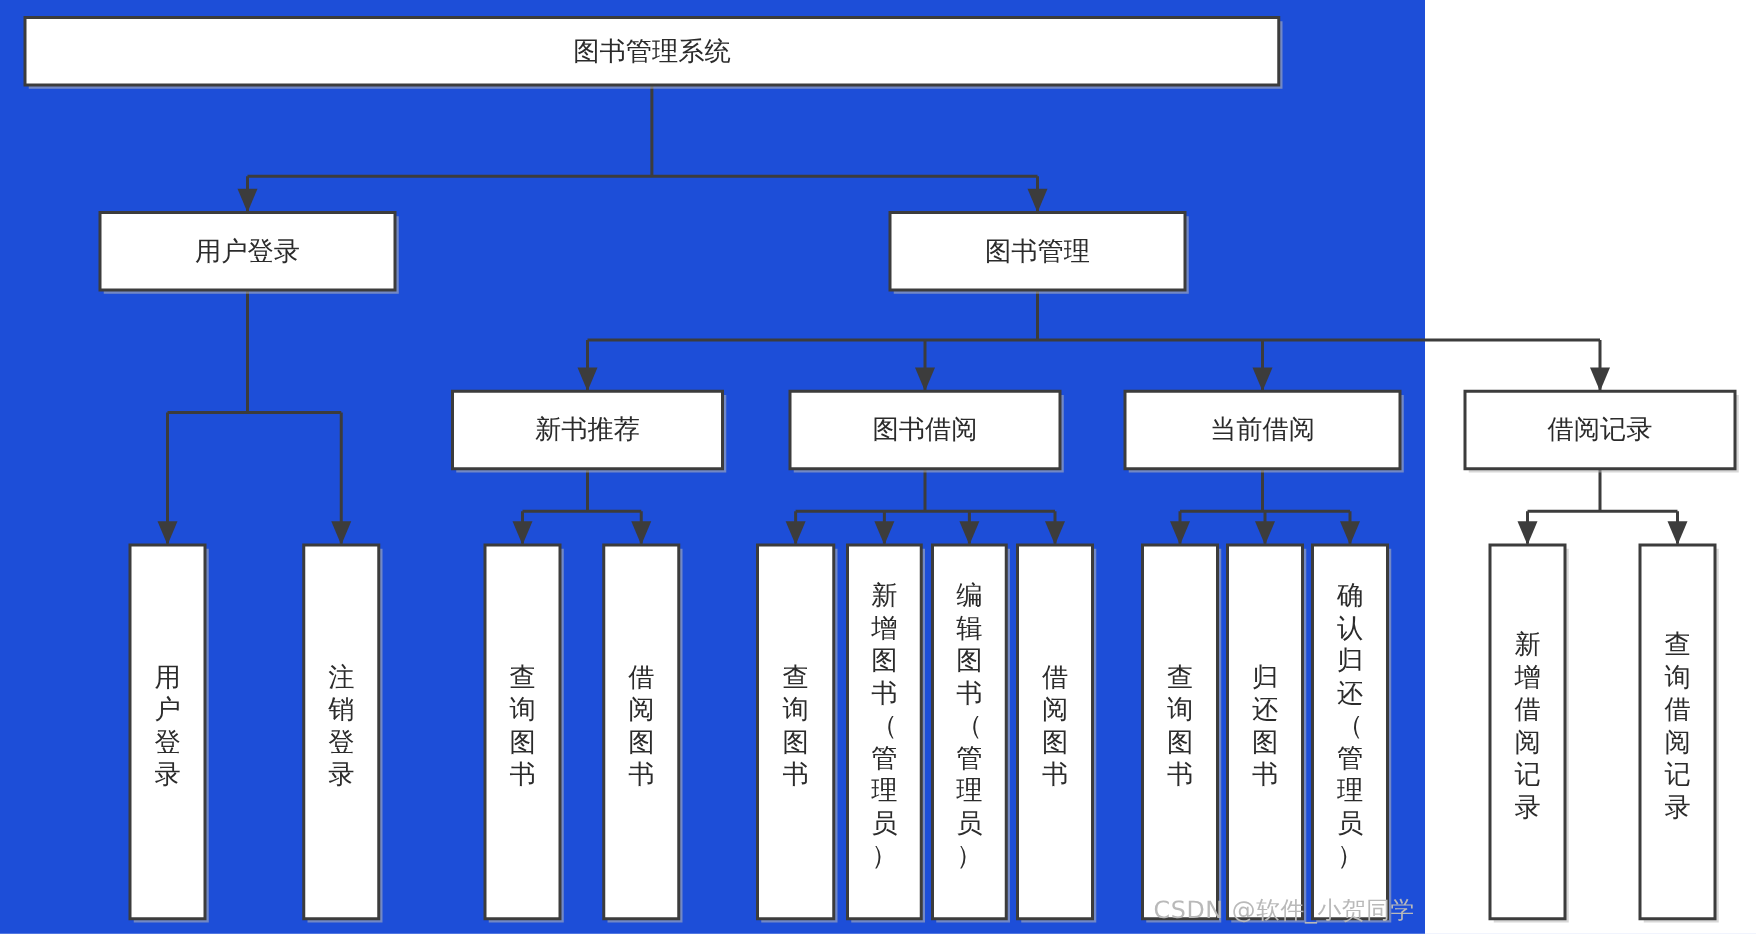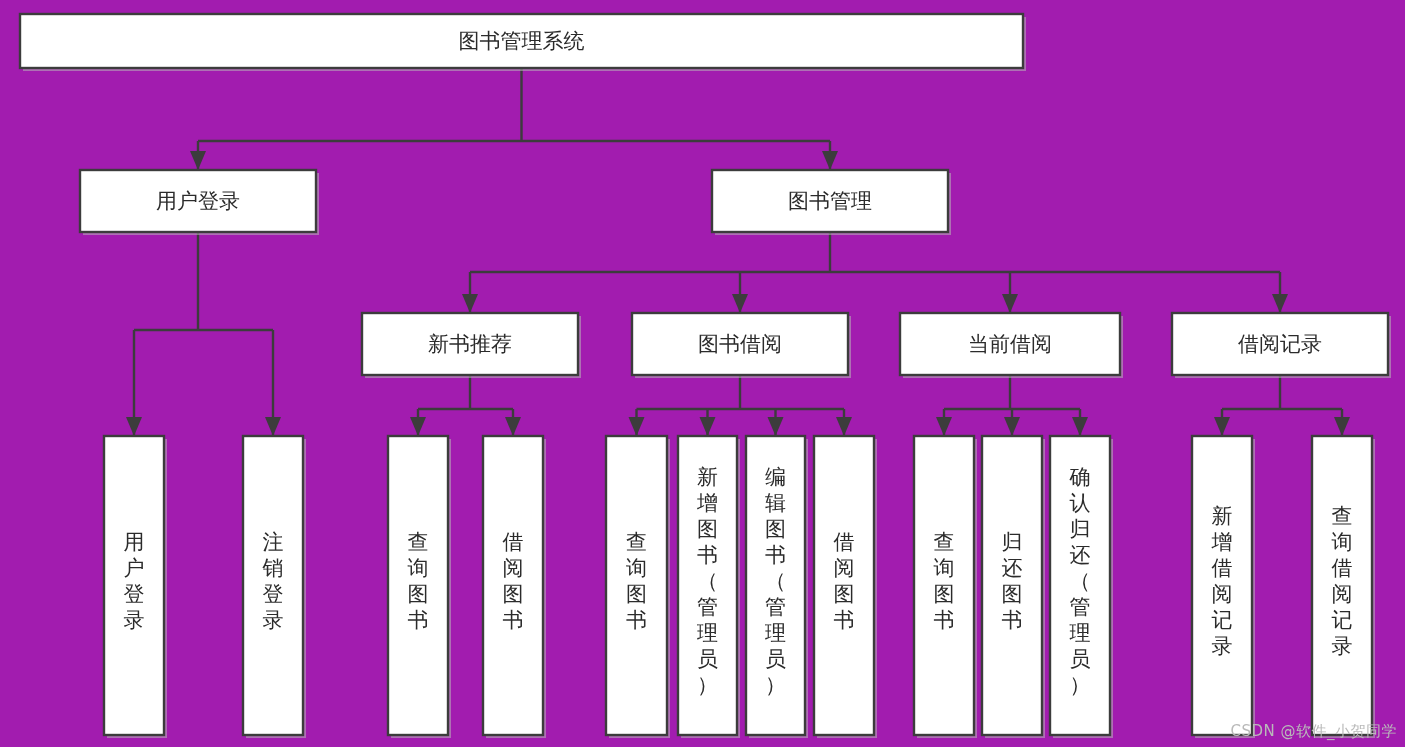--- a/index.html
+++ b/index.html
@@ -8,23 +8,23 @@
     background: #ffffff;
   }
   body {
     width: 1405px;
     height: 747px;
     font-family: "DejaVu Sans", "Liberation Sans", sans-serif;
     overflow: hidden;
   }
   #diagram-root {
     position: relative;
-    width: 1405px;
+    width: 1140px;
     height: 747px;
-    background: #a21caf;
+    background: #1d4ed8;
   }
   svg.canvas {
     position: absolute;
     left: 0;
     top: 0;
     width: 1405px;
     height: 747px;
   }
   .node-rect {
     fill: #ffffff;
@@ -55,21 +55,21 @@
     fill: #2b2b2b;
     font-family: "DejaVu Sans", "Liberation Sans", sans-serif;
     font-size: 21px;
     text-anchor: middle;
   }
   .watermark {
     position: absolute;
     right: 8px;
     bottom: 6px;
     font-family: "DejaVu Sans", "Liberation Sans", sans-serif;
-    font-size: 15px;
+    font-size: 19px;
     color: #b9b9b9;
     letter-spacing: 0.5px;
     white-space: nowrap;
     user-select: none;
   }
 </style>
 </head>
 <body>
 
 <div id="diagram-root">

